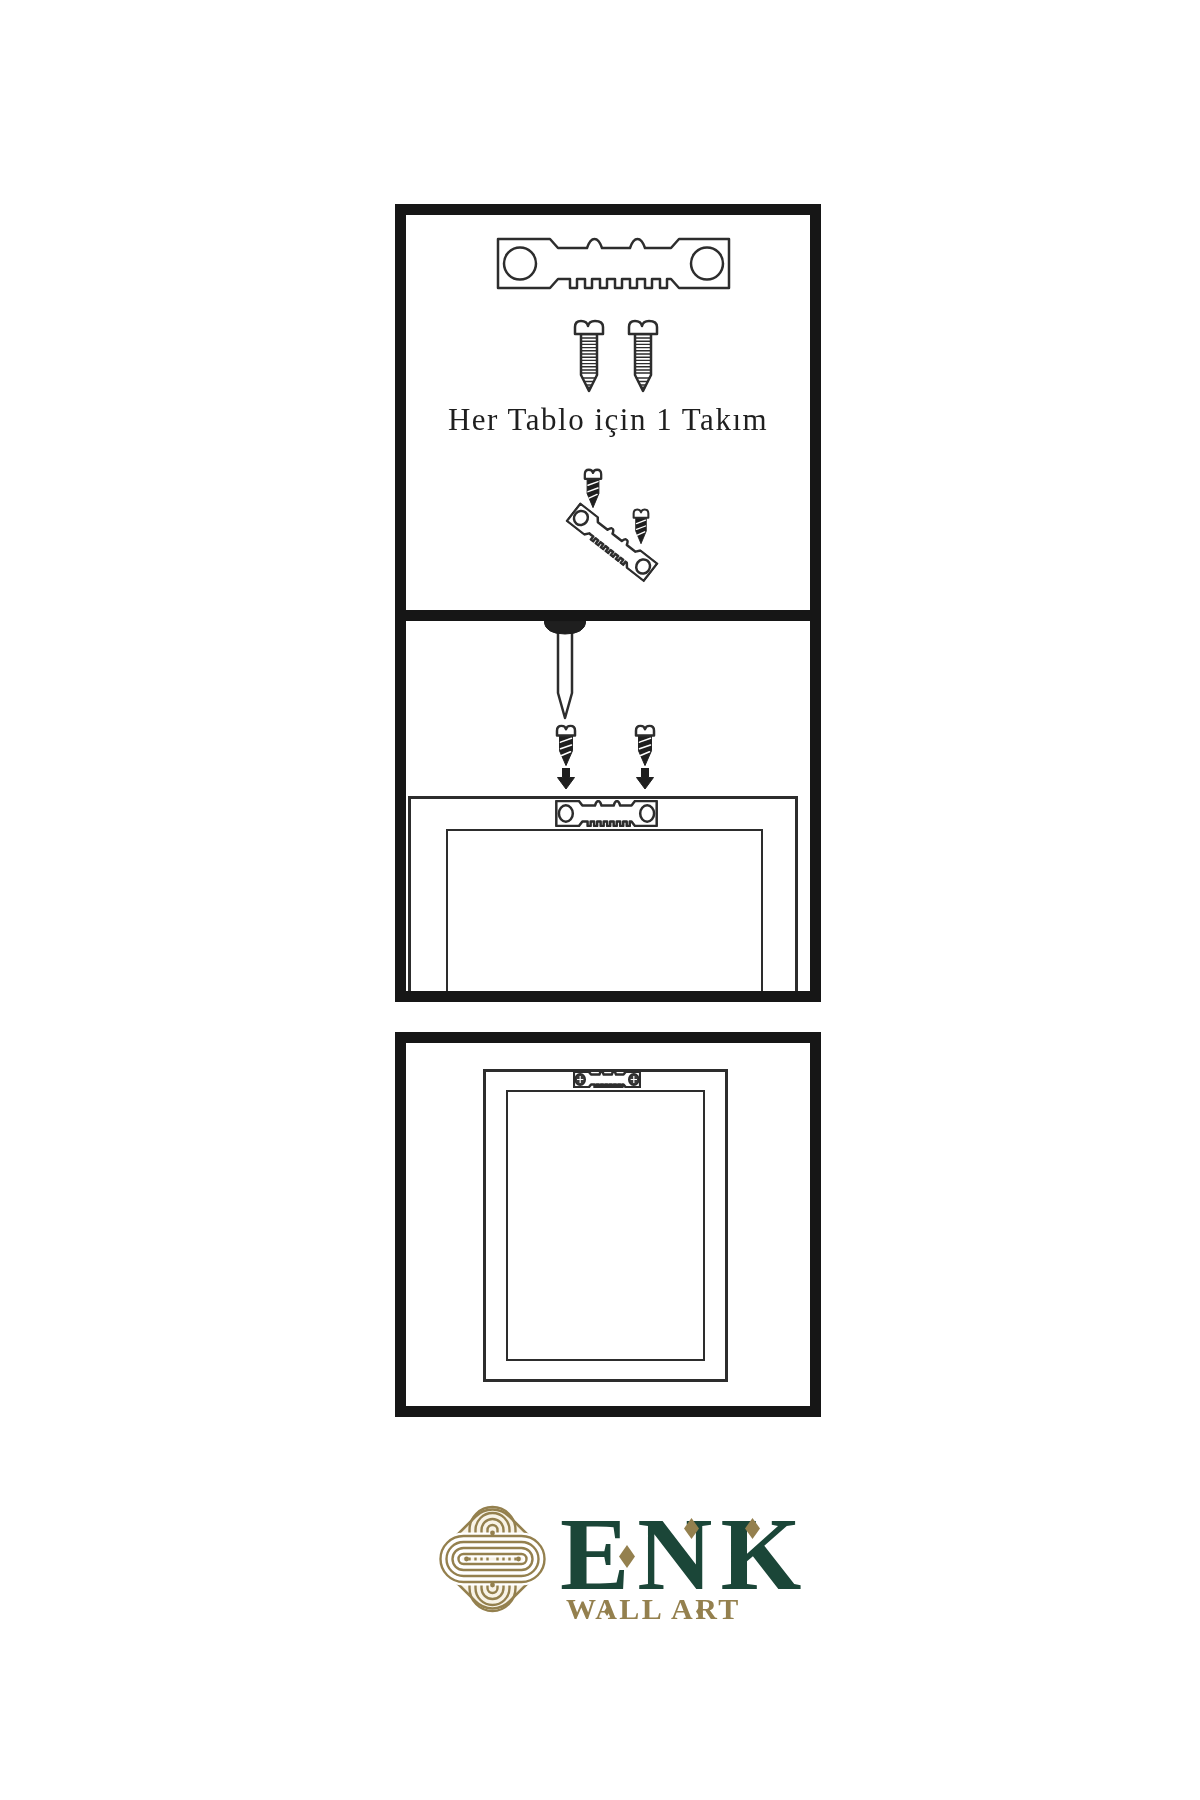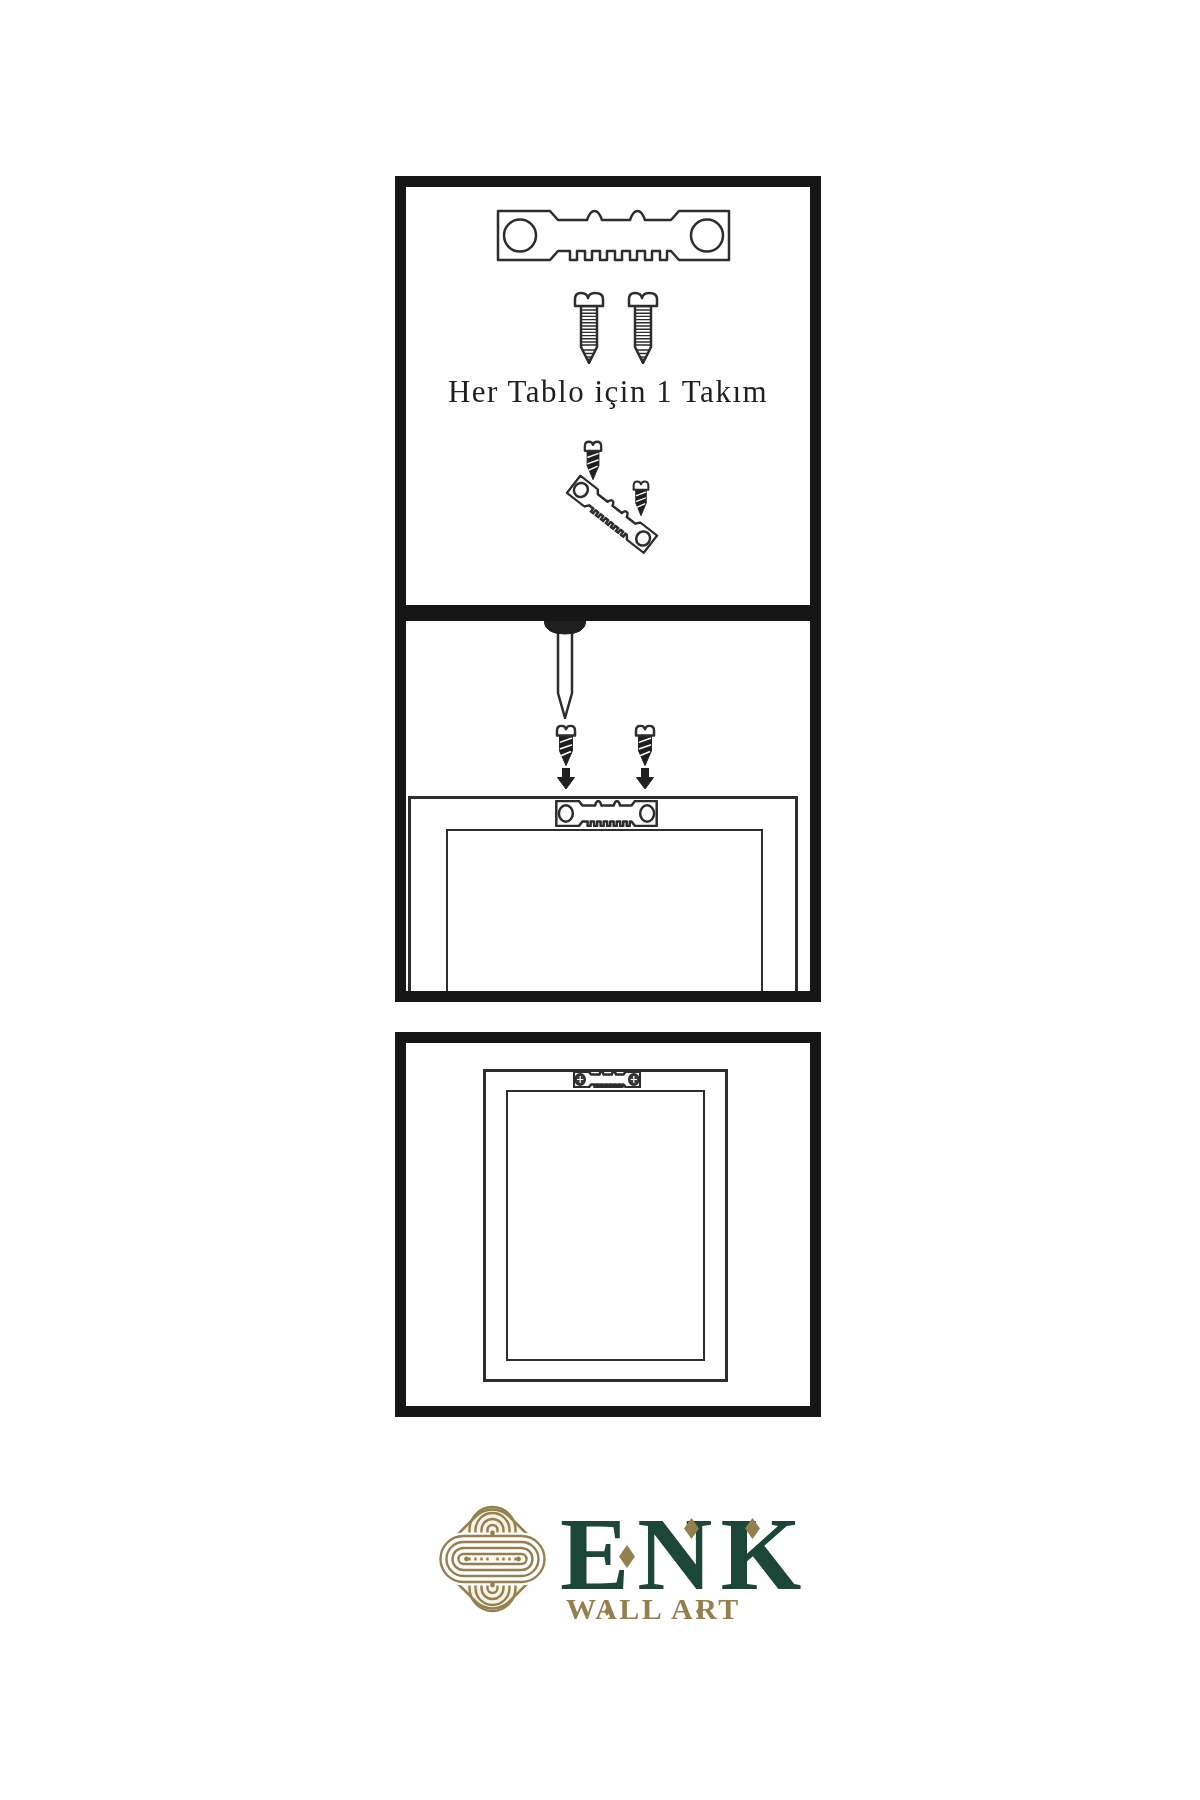--- a/index.html
+++ b/index.html
@@ -5,21 +5,21 @@
   :root{
     --panel-border:#161616; --outline:#2d2d2d; --dark-fill:#1f1f1f;
     --caption-text:#1f1f1f; --brand-green:#1b4638; --brand-gold:#94804e;
     --emblem-fill:#f8f3e7;
   }
   html,body{margin:0;padding:0;background:#fff;}
   .canvas{position:relative;width:1200px;height:1800px;background:#fff;overflow:hidden;
           font-family:"Liberation Serif",serif;}
   .panel{position:absolute;left:395px;width:426px;border:11px solid var(--panel-border);
          background:#fff;box-sizing:border-box;overflow:hidden;}
-  .p1{top:176px;height:440px;}
+  .p1{top:204px;height:440px;}
   .p2{top:610px;height:392px;}
   .p3{top:1032px;height:385px;}
   .abs{position:absolute;}
   
   .s-out{stroke:var(--outline);stroke-width:2.5;fill:#fff;stroke-linejoin:round;stroke-linecap:round;}
   .s-thread{stroke:var(--outline);stroke-width:1.4;fill:none;stroke-linecap:round;}
   .s-dark{fill:var(--dark-fill);stroke:var(--dark-fill);stroke-width:1;stroke-linejoin:round;}
   .s-hatch{stroke:#fff;stroke-width:1.6;fill:none;stroke-linecap:round;}
   .s-tip{fill:var(--outline);}
   .rect-line{position:absolute;background:transparent;box-sizing:border-box;}

